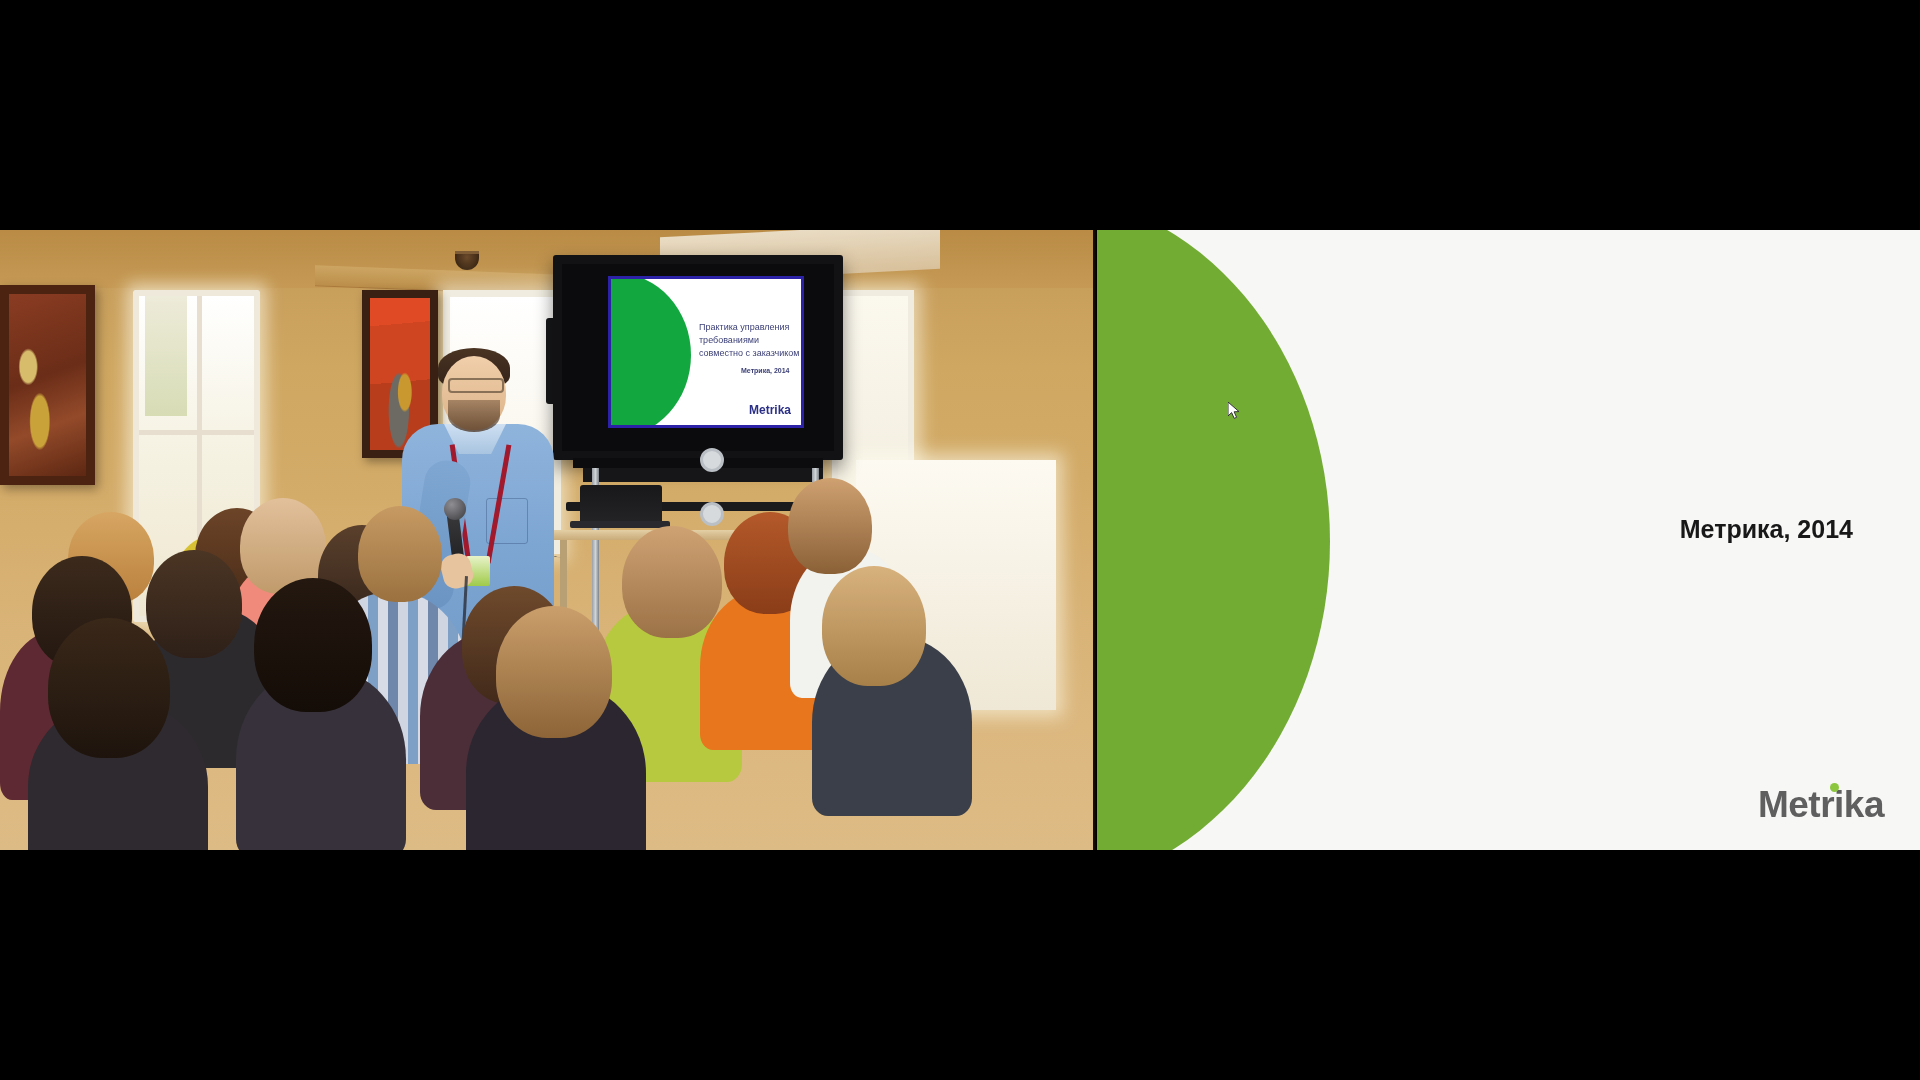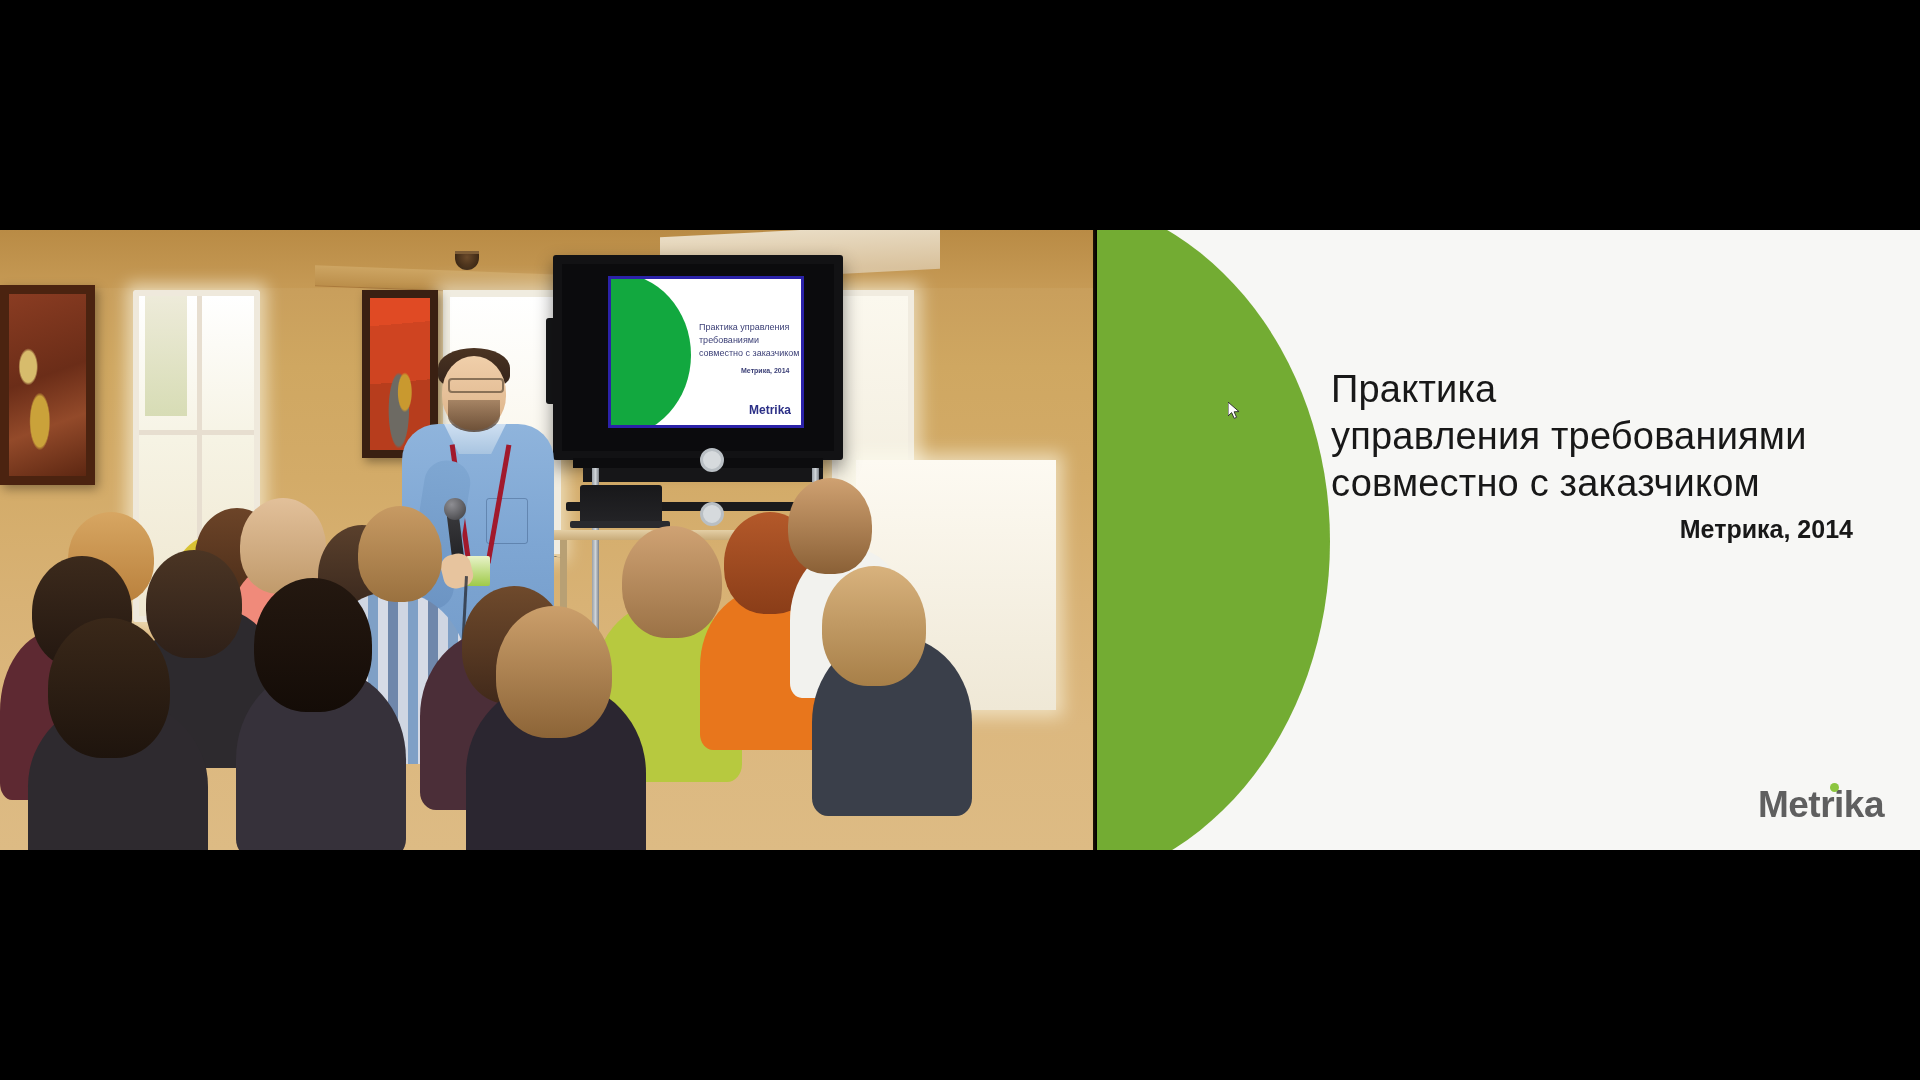--- a/index.html
+++ b/index.html
@@ -295,23 +295,20 @@
       <div class="head" style="left:254px;top:348px;width:118px;height:134px;background:linear-gradient(180deg,#241810,#140c07);"></div>
       <div class="body" style="left:466px;top:452px;width:180px;height:190px;background:#2b2630;"></div>
       <div class="head" style="left:496px;top:376px;width:116px;height:132px;background:linear-gradient(180deg,#cb9f6b,#8c6437);"></div>
       <div class="body" style="left:28px;top:470px;width:180px;height:180px;background:#2e2a2f;"></div>
       <div class="head" style="left:48px;top:388px;width:122px;height:140px;background:linear-gradient(180deg,#3a2819,#1e140d);"></div>
     </div>
 
     <div class="slide">
       <div class="slide-blob"></div>
 
-      <div class="slide-title">Практика
-управления требованиями
-совместно с заказчиком</div>
 
       <div class="slide-sub">Метрика, 2014</div>
 
       <div class="slide-logo">
         <span>Metrika</span>
         <span class="dot"></span>
       </div>
 
       <div class="cursor">
         <svg width="13" height="18" viewBox="0 0 13 18">

